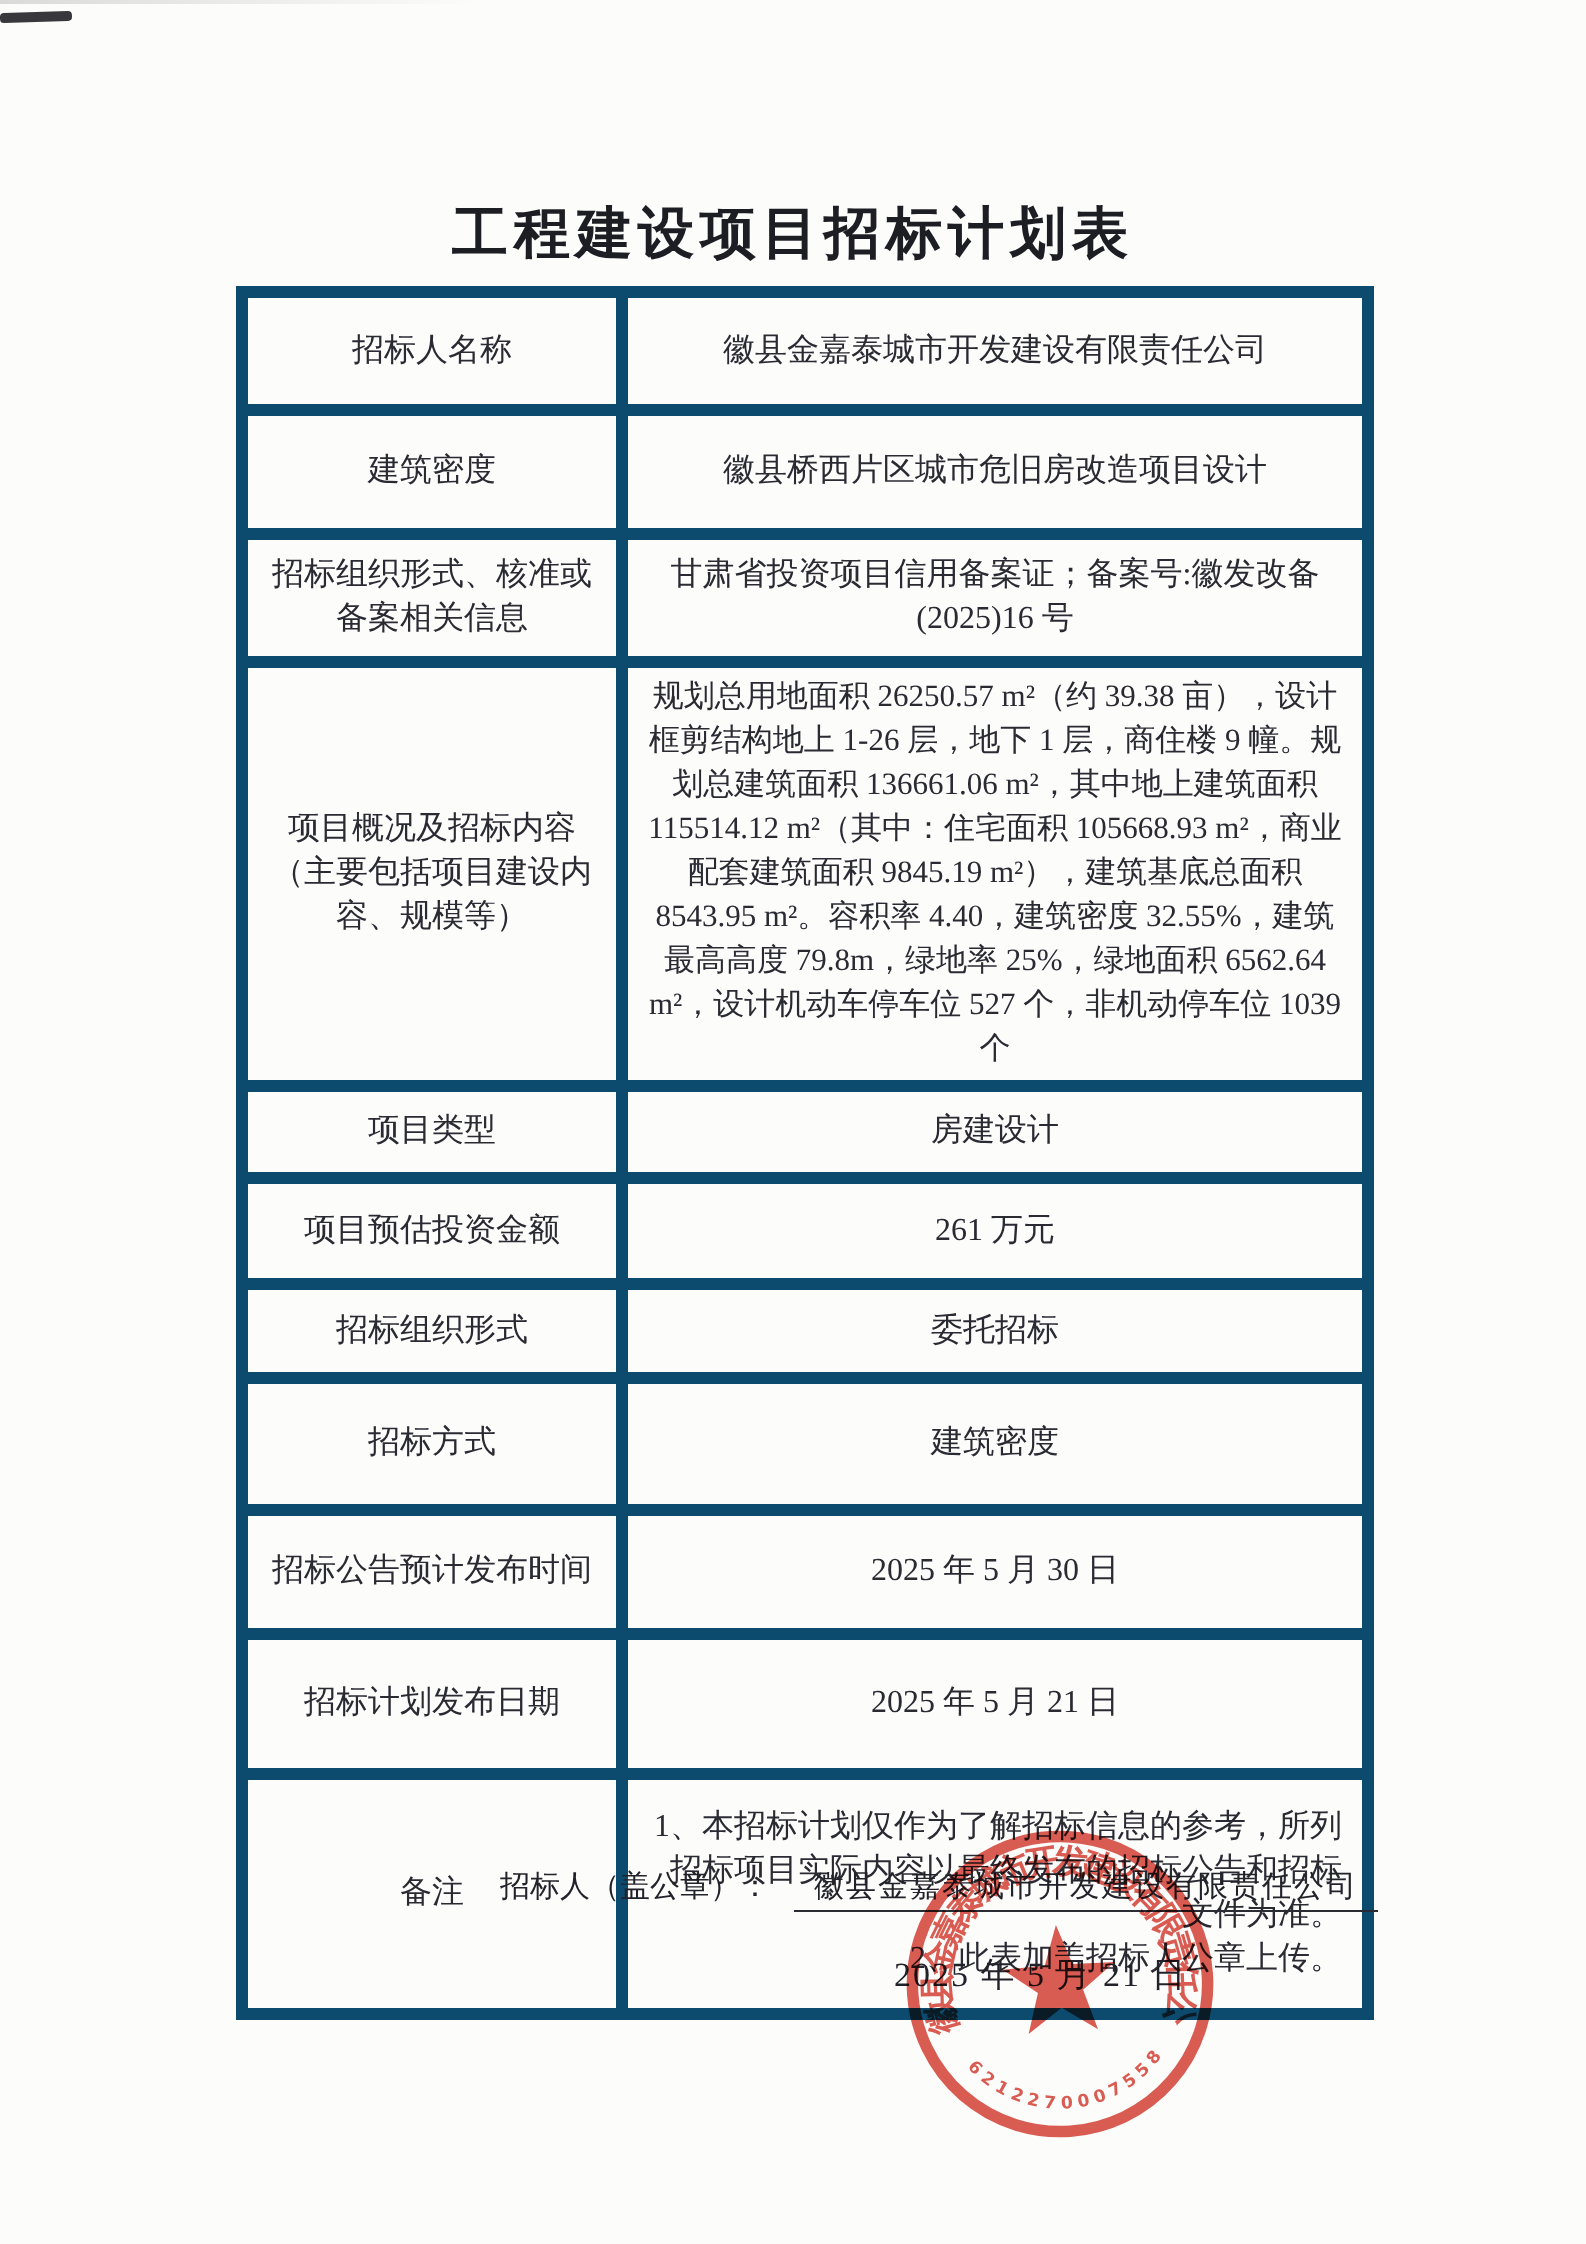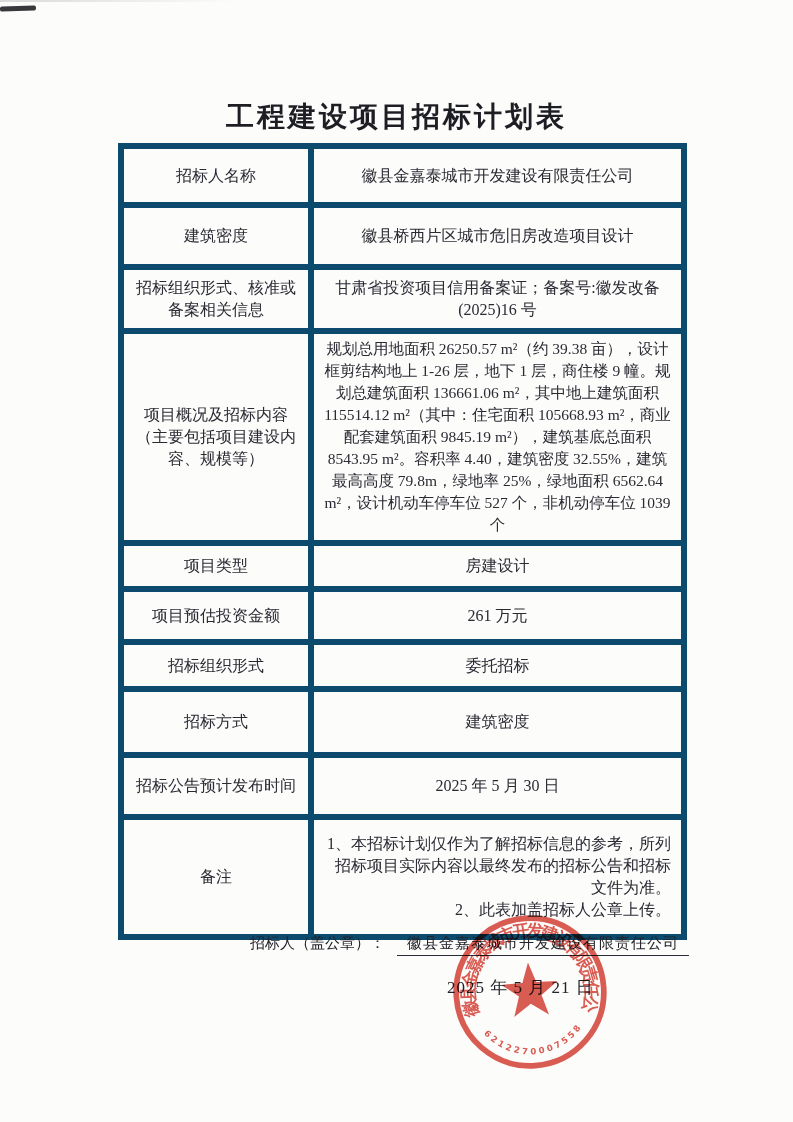--- a/index.html
+++ b/index.html
@@ -100,20 +100,24 @@
         <td class="val">委托招标</td>
       </tr>
       <tr class="r9">
         <td class="lbl">招标方式</td>
         <td class="val">建筑密度</td>
       </tr>
       <tr class="r10">
         <td class="lbl">招标公告预计发布时间</td>
         <td class="val">2025 年 5 月 30 日</td>
       </tr>
+      <tr class="r11">
+        <td class="lbl">招标计划发布日期</td>
+        <td class="val">2025 年 5 月 21 日</td>
+      </tr>
       <tr class="r12">
         <td class="lbl">备注</td>
         <td class="val left pre">1、本招标计划仅作为了解招标信息的参考，所列招标项目实际内容以最终发布的招标公告和招标文件为准。
 2、此表加盖招标人公章上传。</td>
       </tr>
     </tbody>
   </table>
 
   <div class="footer-line">
     <span class="signer-label">招标人（盖公章）：</span><span class="signer-value">徽县金嘉泰城市开发建设有限责任公司</span>

